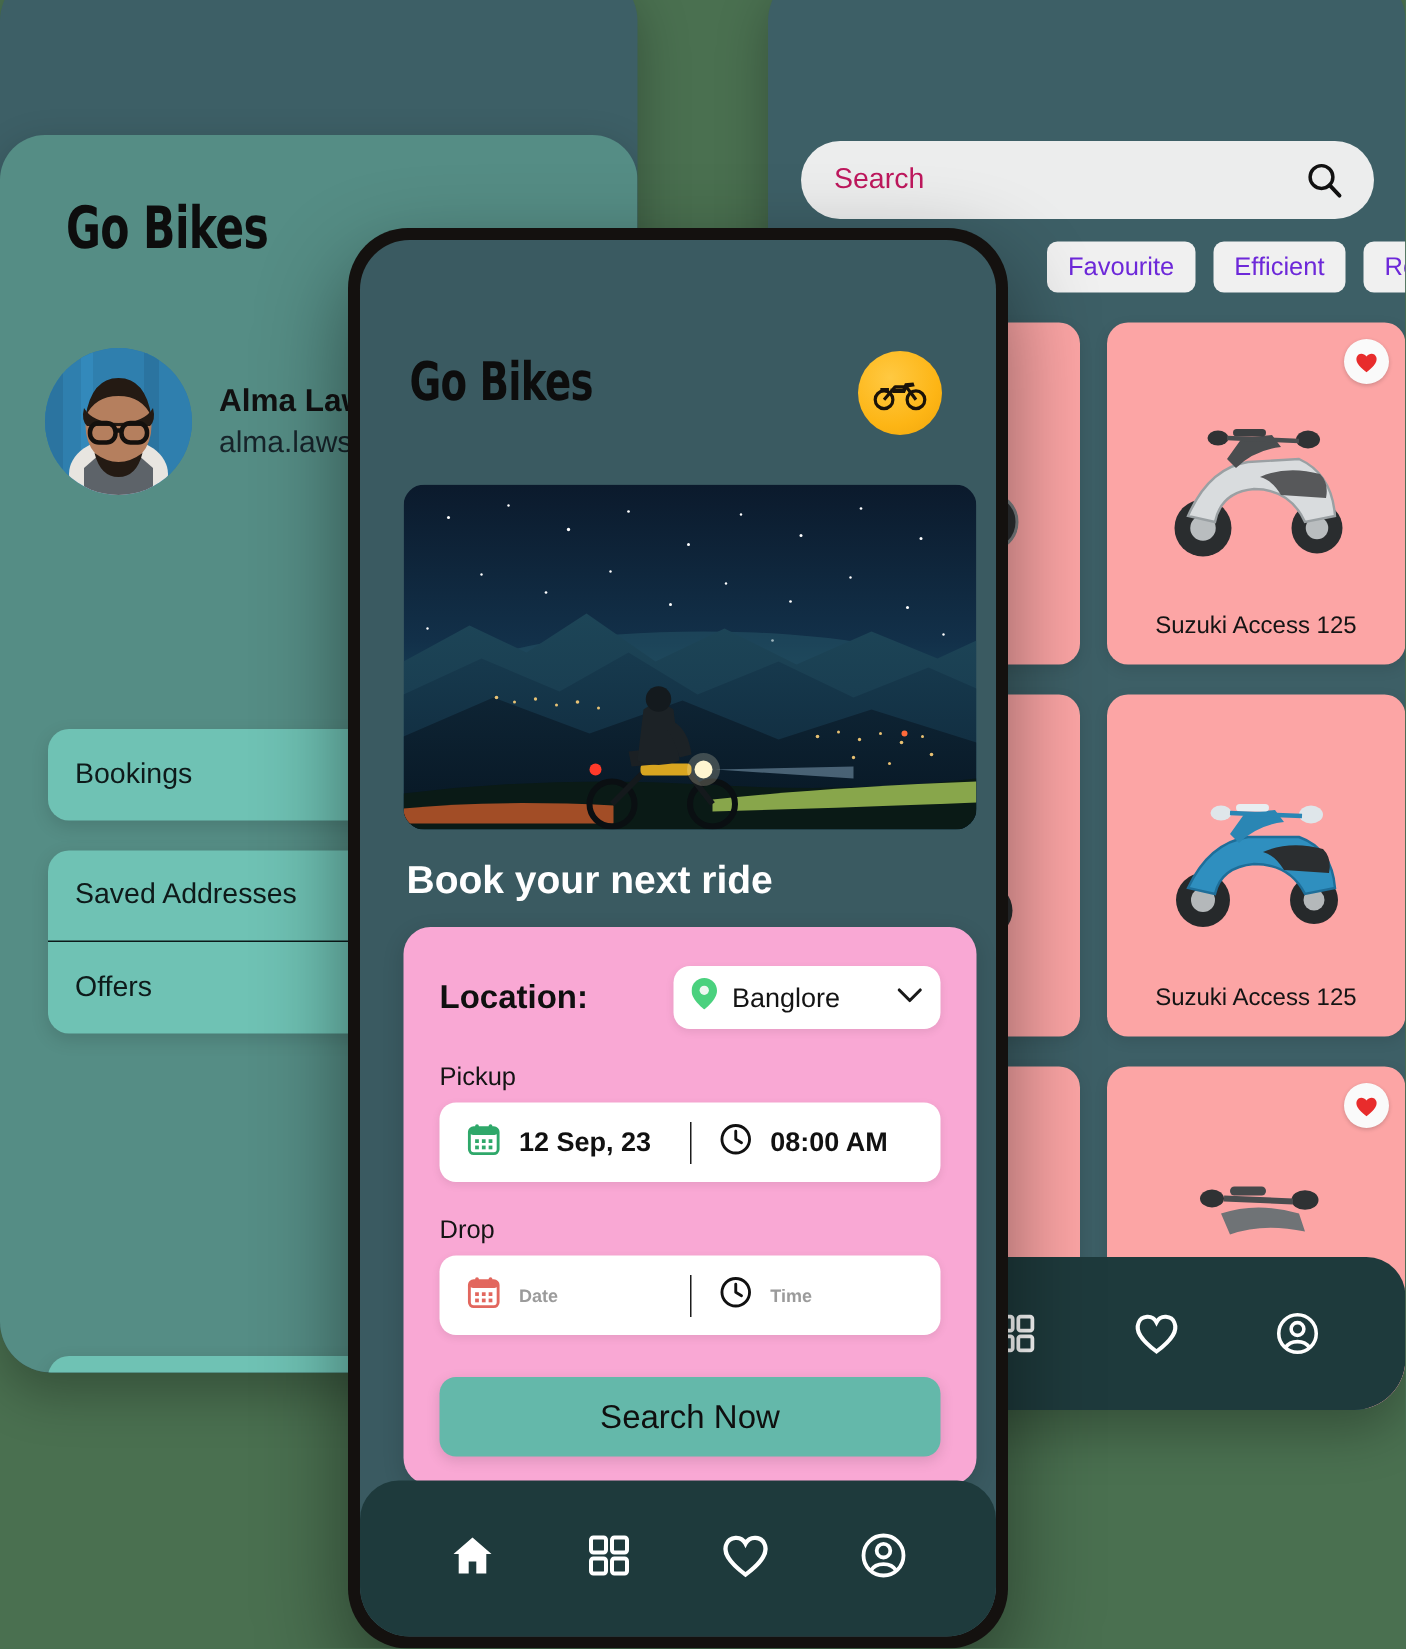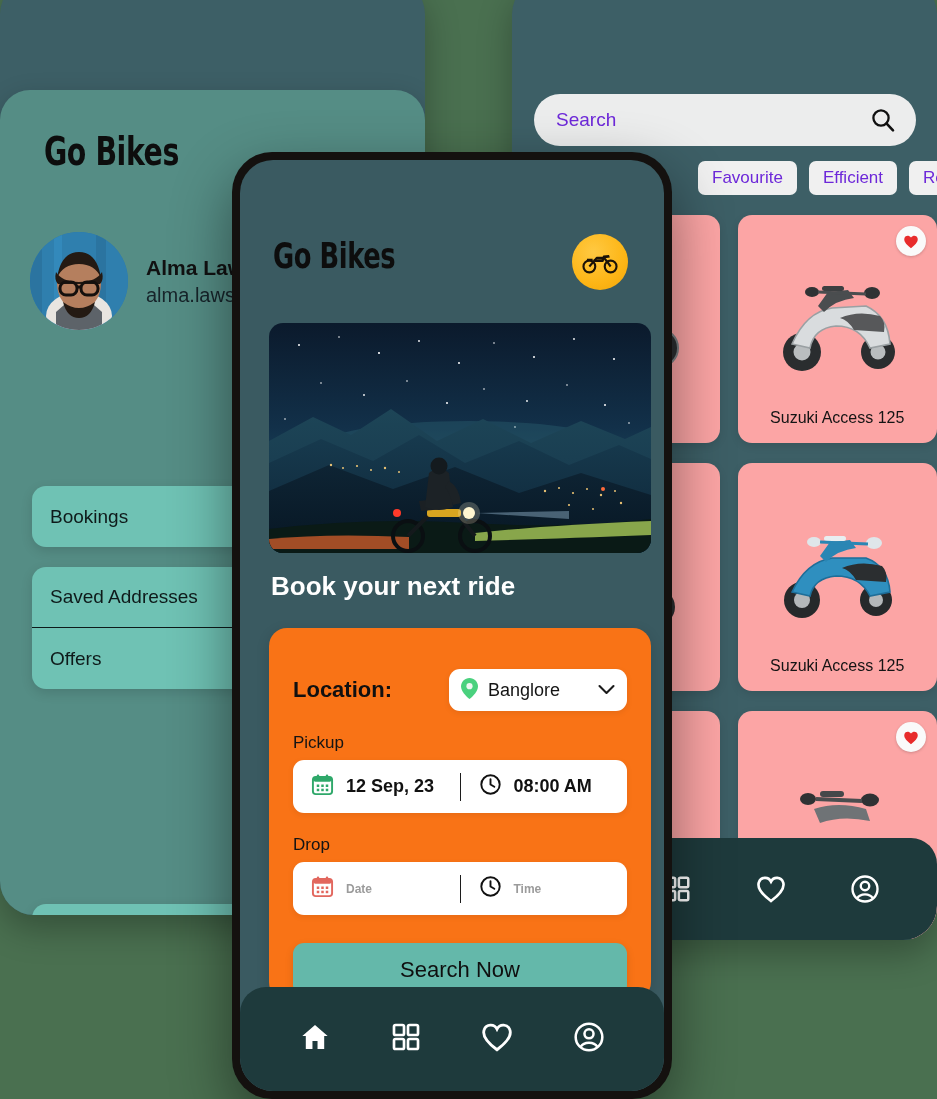--- a/index.html
+++ b/index.html
@@ -101,21 +101,21 @@
   }
 
   #search-bar {
     position: absolute; left: 22px; top: 114px;
     width: 382px; height: 52px;
     background: #eceded;
     border-radius: 26px;
     display: flex; align-items: center;
     padding: 0 18px 0 22px;
   }
-  #search-input-text { flex: 1; font-size: 19px; color: #6d28d9; }
+  #search-input-text { flex: 1; font-size: 19px; color: #be185d; }
   #search-icon-wrap { width: 30px; height: 30px; display: flex; align-items: center; justify-content: center; }
 
   #chips {
     position: absolute; left: 186px; top: 181px;
     display: flex; gap: 12px;
     width: 260px;
   }
   .chip {
     background: #f0f0f0;
     border-radius: 7px;
@@ -192,26 +192,26 @@
     width: 382px; height: 230px;
     border-radius: 14px;
     overflow: hidden;
   }
   #hero-image svg { display: block; width: 100%; height: 100%; }
   #modal-heading {
     position: absolute; left: 31px; top: 411px;
     font-size: 26px; font-weight: 700; color: #ffffff;
   }
   #booking-card {
-    position: absolute; left: 29px; top: 468px;
+    position: absolute; left: 29px; top: 458px;
     width: 382px; height: 372px;
-    background: #f97316;
+    background: #f9a8d4;
     border-radius: 18px;
     box-shadow: 0 4px 14px rgba(0,0,0,.14);
-    padding: 41px 24px;
+    padding: 26px 24px;
   }
   #location-row { display: flex; align-items: center; justify-content: space-between; }
   #location-label { font-size: 22px; font-weight: 700; color: #101010; }
   #location-select {
     background: #ffffff;
     border-radius: 11px;
     height: 42px;
     width: 178px;
     display: flex; align-items: center; gap: 10px;
     padding: 0 12px;

